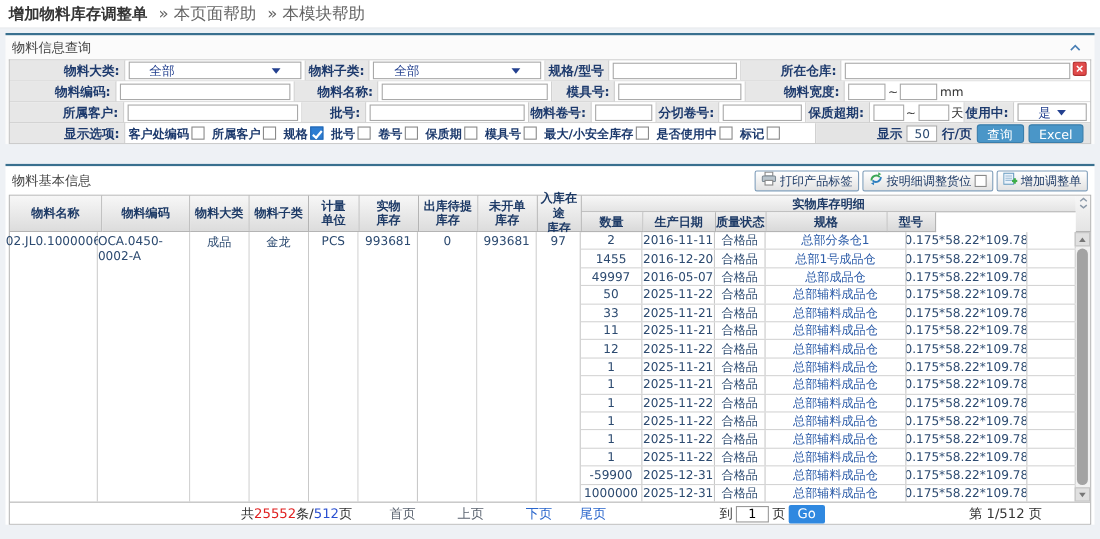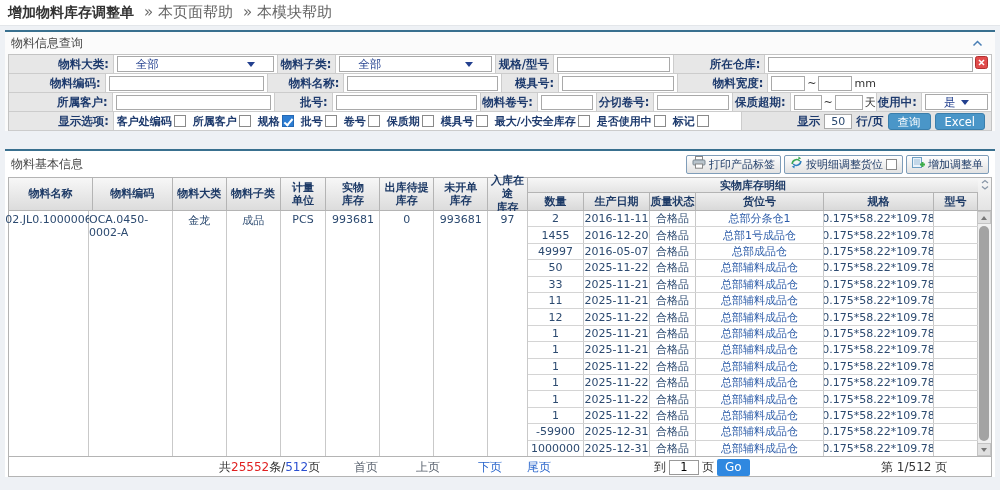--- a/index.html
+++ b/index.html
@@ -366,38 +366,37 @@
       <div class="th" style="width:54px">未开单
 库存</div>
       <div class="th" style="width:40px">入库在途
 库存</div>
       <div class="dhead" style="width:450px">
         <div class="dtitle">实物库存明细</div>
         <div class="dsub">
           <div class="th2" style="width:56px">数量</div>
           <div class="th2" style="width:66px">生产日期</div>
           <div class="th2" style="width:46px">质量状态</div>
-          <div class="th2" style="width:128px">货位号</div>
           <div class="th2" style="width:110px">规格</div>
           <div class="th2" style="width:44px">型号</div>
         </div>
       </div>
       <div class="corner" style="width:13px">
         <svg width="10" height="12" viewBox="0 0 10 12">
             <path d="M2 4 L5 1.5 L8 4" fill="none" stroke="#8a98a8" stroke-width="1.3"></path>
             <path d="M2 7.5 L5 10 L8 7.5" fill="none" stroke="#8a98a8" stroke-width="1.3"></path>
           </svg>
       </div>
     </div>
 
     <div class="tbody">
       <div class="bcell" style="width:80px">02.JL0.1000006</div>
       <div class="bcell" style="width:84px">OCA.0450-0002-A</div>
+      <div class="bcell" style="width:54px">成品</div>
       <div class="bcell" style="width:54px">金龙</div>
-      <div class="bcell" style="width:54px">成品</div>
       <div class="bcell" style="width:46px">PCS</div>
       <div class="bcell" style="width:54px">993681</div>
       <div class="bcell" style="width:54px">0</div>
       <div class="bcell" style="width:54px">993681</div>
       <div class="bcell" style="width:40px">97</div>
       <div class="dcol" style="width:450px">
 
           <div class="drow">
             <div class="dc" style="width:56px">2</div>
             <div class="dc" style="width:66px">2016-11-11</div>

